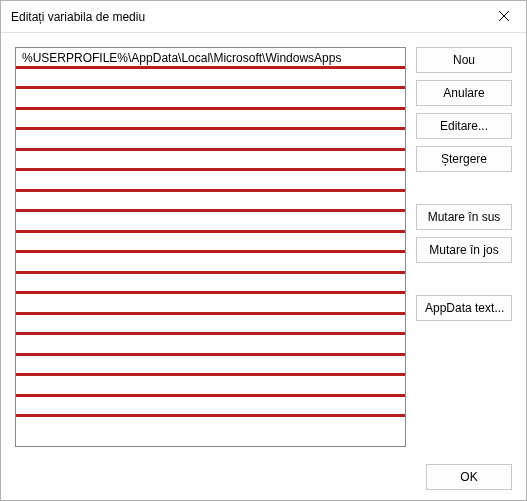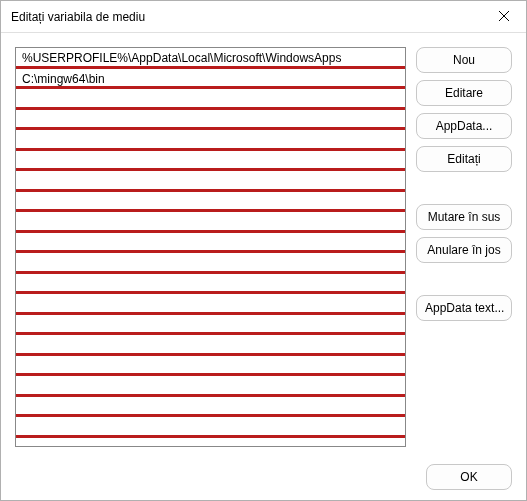--- a/index.html
+++ b/index.html
@@ -65,21 +65,21 @@
     .button-col {
       width: 96px;
       display: flex;
       flex-direction: column;
       gap: 7px;
     }
     .btn {
       height: 26px;
       border: 1px solid #c8c8c8;
       background: #fdfdfd;
-      border-radius: 8px;
+      border-radius: 0;
       font-size: 12px;
       font-family: inherit;
       cursor: pointer;
       padding: 0 8px;
       text-align: center;
       white-space: nowrap;
     }
     .gap { height: 18px; }
     .footer {
       display: flex;
@@ -101,21 +101,20 @@
             <line x1="10" y1="0" x2="0" y2="10" stroke="#000" stroke-width="1"></line>
           </svg>
       </span>
     </div>
   </div>
 
   <div class="content">
     <div class="main-row">
       <div class="listbox">
         <div class="list-row">%USERPROFILE%\AppData\Local\Microsoft\WindowsApps</div>
-        <div class="list-row">C:\mingw64\bin</div>
         <div class="list-row"></div>
         <div class="list-row"></div>
         <div class="list-row"></div>
         <div class="list-row"></div>
         <div class="list-row"></div>
         <div class="list-row"></div>
         <div class="list-row"></div>
         <div class="list-row"></div>
         <div class="list-row"></div>
         <div class="list-row"></div>
@@ -123,26 +122,26 @@
         <div class="list-row"></div>
         <div class="list-row"></div>
         <div class="list-row"></div>
         <div class="list-row"></div>
         <div class="list-row"></div>
         <div class="list-row"></div>
       </div>
 
       <div class="button-col">
         <button class="btn">Nou</button>
-        <button class="btn">Editare</button>
-        <button class="btn">AppData...</button>
-        <button class="btn">Editați</button>
+        <button class="btn">Anulare</button>
+        <button class="btn">Editare...</button>
+        <button class="btn">Ștergere</button>
         <div class="gap"></div>
         <button class="btn">Mutare în sus</button>
-        <button class="btn">Anulare în jos</button>
+        <button class="btn">Mutare în jos</button>
         <div class="gap"></div>
         <button class="btn">AppData text...</button>
       </div>
     </div>
 
     <div class="footer">
       <button class="btn">OK</button>
     </div>
   </div>
 </div>

